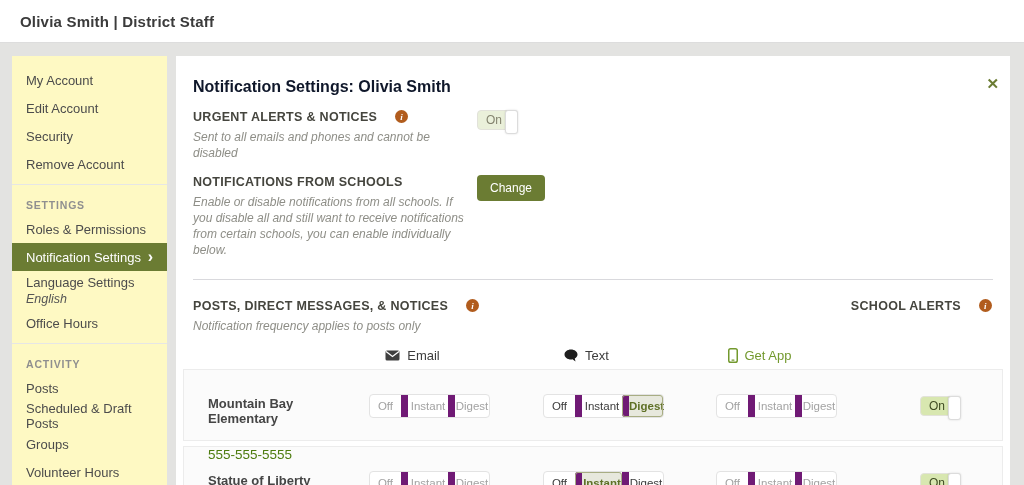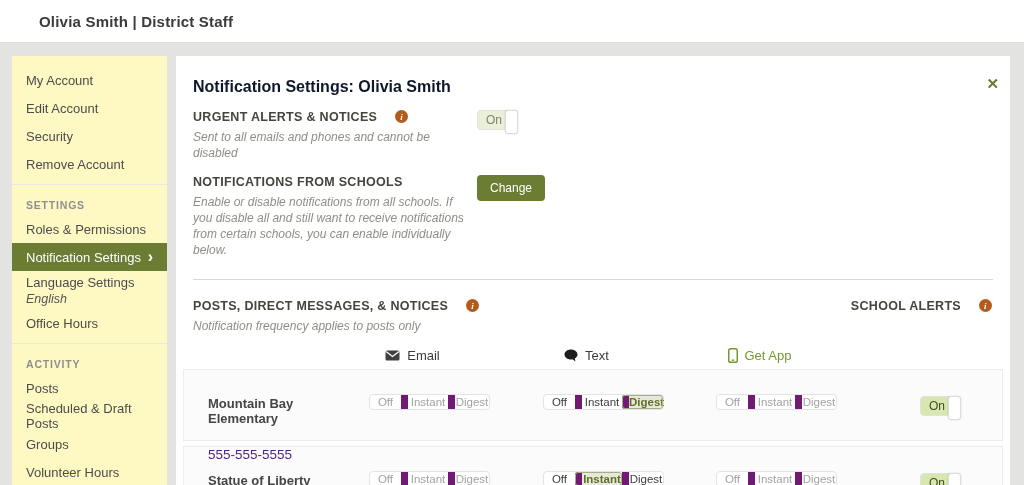--- a/index.html
+++ b/index.html
@@ -5,21 +5,21 @@
   * { box-sizing: border-box; margin: 0; padding: 0; }
   html,body { width:1024px; height:485px; overflow:hidden; }
   body {
     font-family: "Liberation Sans", sans-serif;
     background:#e3e3e1;
     color:#4a4a4a;
   }
   
   .top-header {
     background:#fff; height:42px; display:flex; align-items:center;
-    padding-left:39px; box-shadow:0 1px 0 #ddd;
+    padding-left:20px; box-shadow:0 1px 0 #ddd;
   }
   .top-header .title { font-size:15px; font-weight:bold; color:#3b3b3b; letter-spacing:.2px; }
 
   .layout { display:flex; padding:14px 14px 0 12px; gap:9px; height:443px; }
 
   
   .sidebar { width:155px; background:#fef9c3; padding-top:10px; flex:none; }
   .side-item {
     font-size:13px; color:#4c4c4c; padding:7px 14px; height:28px;
     display:flex; align-items:center; cursor:pointer;
@@ -84,25 +84,25 @@
   .col-label { font-size:13px; color:#3c3c3c; }
   .col-label.green { color:#73992e; }
   .col-head-item { display:flex; align-items:center; gap:7px; }
 
   .rows { margin:6px 7px 0 7px; }
   .row-card {
     background:#fbfbfb; border:1px solid #ececec; display:flex; align-items:flex-start;
     padding:24px; height:72px; margin-bottom:5px;
   }
   .school-name { font-size:13px; font-weight:bold; color:#454545; line-height:15px; padding-top:2px; }
-  .phone { font-size:13.5px; color:#4c1d95; margin-top:21px; }
+  .phone { font-size:13.5px; color:#4d7c0f; margin-top:21px; }
   
   .seg {
     display:flex; border:1px solid #e3e3e3; border-radius:4px; background:#fff;
-    height:16px; overflow:visible;
+    height:24px; overflow:visible;
   }
   .seg button {
     border:none; background:transparent; font-size:11.5px; font-family:inherit;
     color:#3c3c3c; cursor:pointer; height:100%;
   }
   .seg button + button { border-left:7px solid #701a75; }
   .seg .w-off { width:31px; } .seg .w-inst { width:47px; } .seg .w-dig { width:41px; }
   .seg.muted button { color:#a3a3a3; }
   .seg button.sel {
     background:#e7e8dd; color:#5f7026; font-weight:bold;

